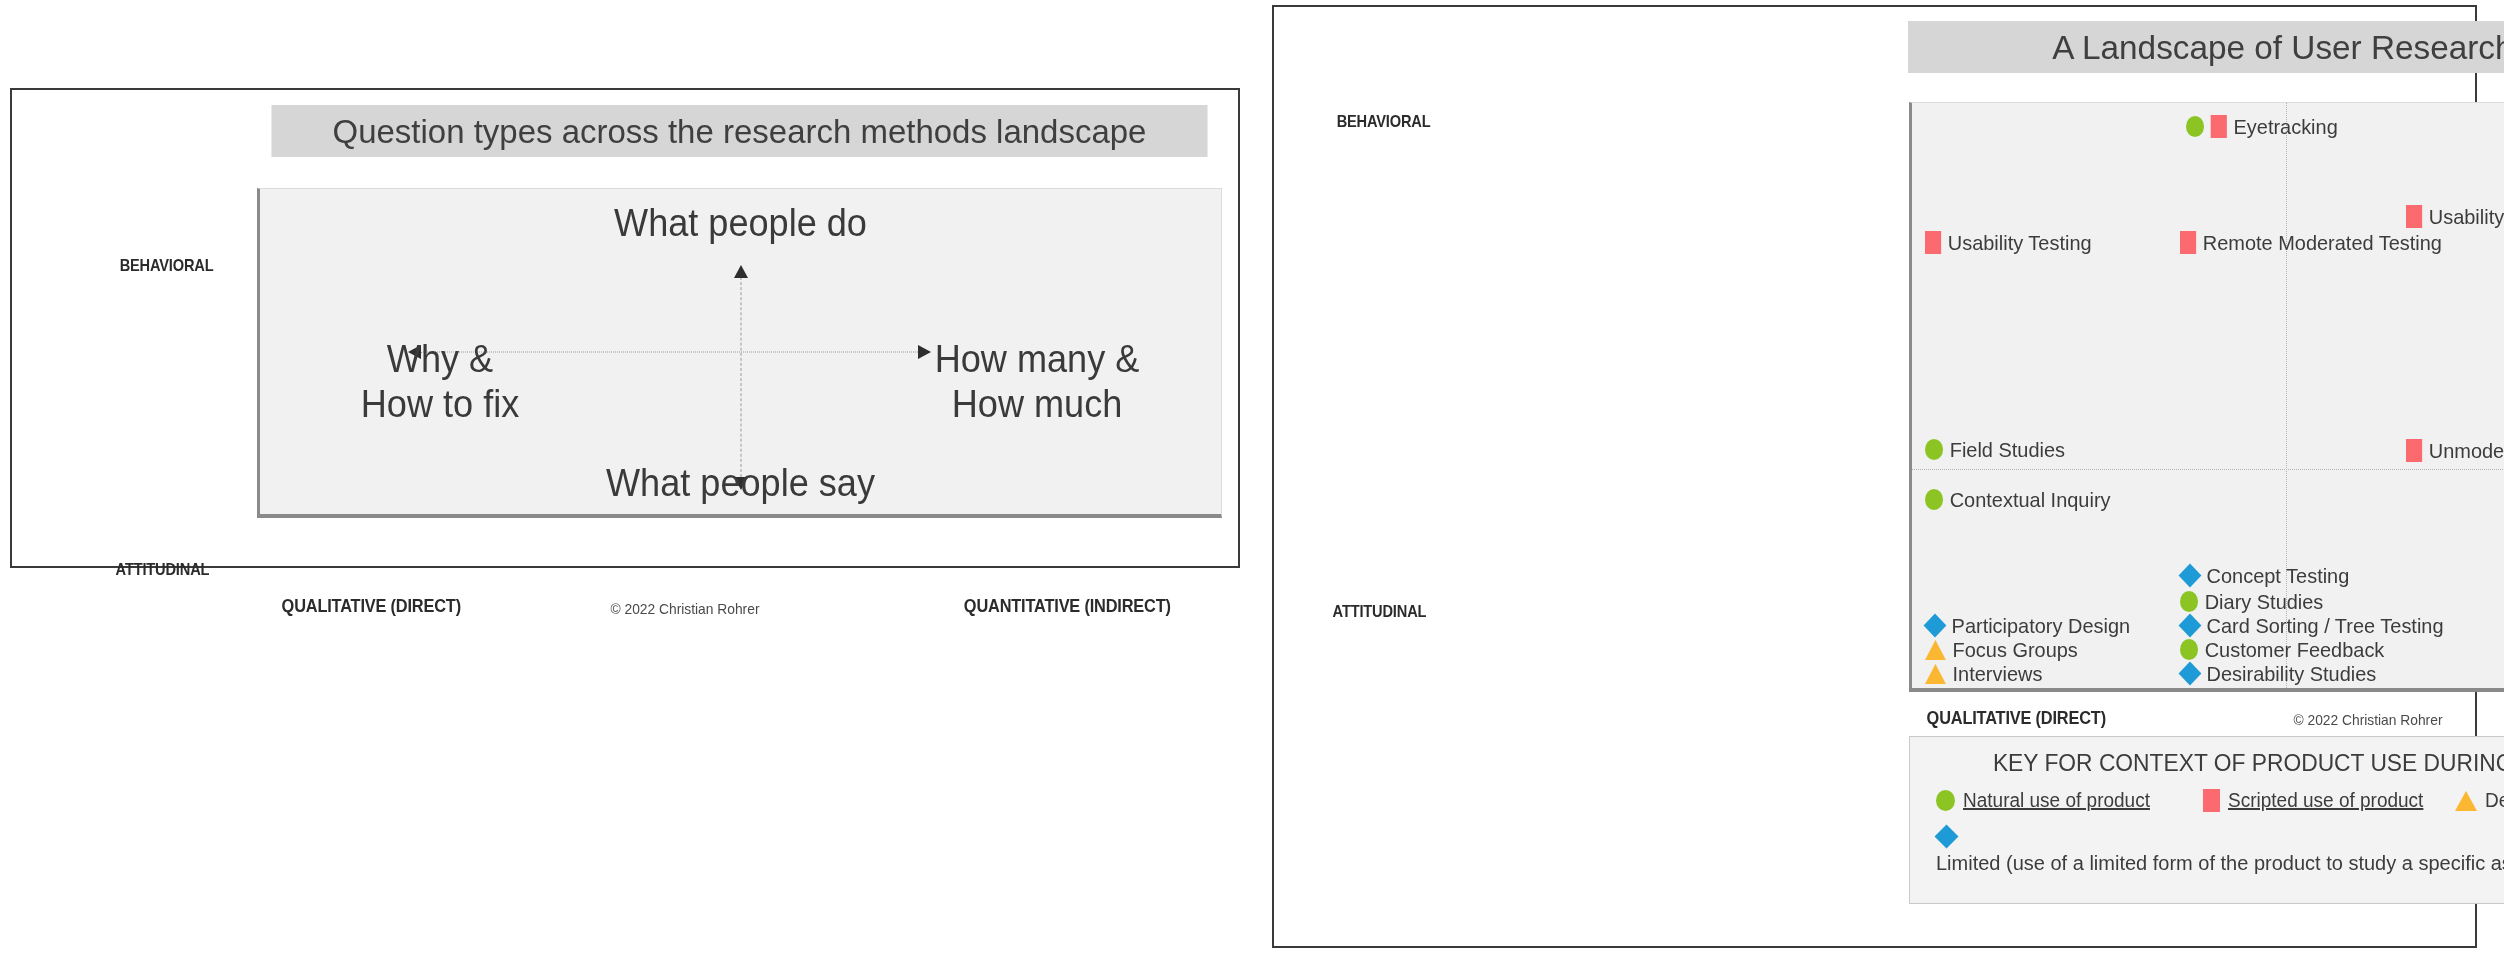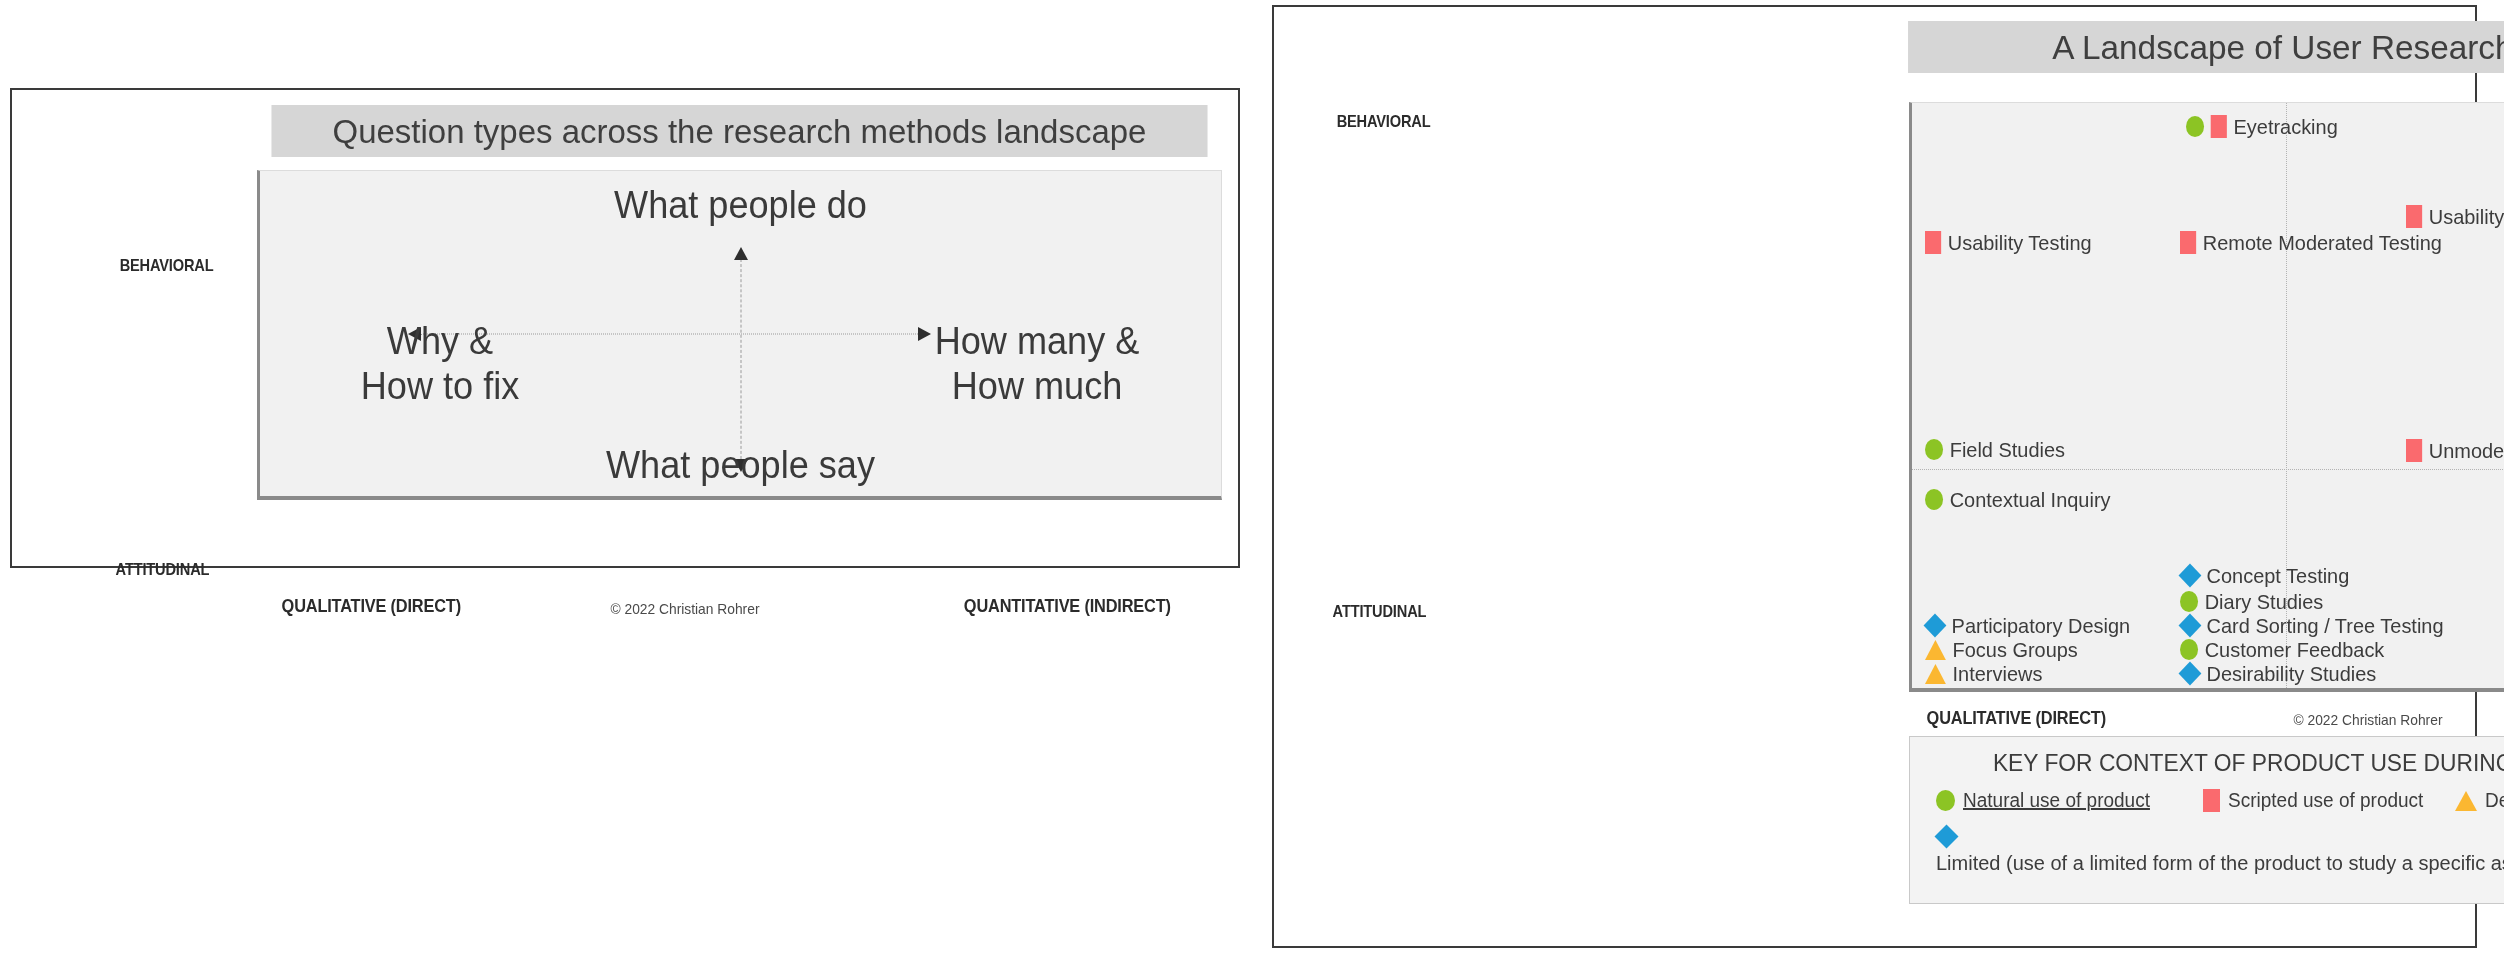--- a/index.html
+++ b/index.html
@@ -55,21 +55,21 @@
     transform: scaleX(0.92);
   }
 
   
   #left-panel { left: 10px; top: 88px; width: 1230px; height: 480px; }
   #left-title {
     left: 245px; top: 15px; width: 965px; height: 52px;
     font-size: 34px;
     transform: scaleX(0.97);
   }
-  #left-plot { left: 245px; top: 80px; width: 965px; height: 330px; }
+  #left-plot { left: 245px; top: 98px; width: 965px; height: 330px; }
   .quad-label {
     position: absolute;
     color: #3a3a3a;
     font-size: 38px;
     line-height: 1.18;
     text-align: center;
     white-space: pre-line;
     transform: scaleX(0.95);
   }
   #q-top   { left: 0;   top: 12px;  width: 100%; }
@@ -161,21 +161,21 @@
   }
   .key-row {
     display: flex;
     align-items: center;
     color: #3c3c3c;
     font-size: 20px;
   }
   #key-row-1 { margin-top: 12px; padding-left: 26px; gap: 0; }
   #key-row-1 .key-item { display: flex; align-items: center; gap: 8px; }
   #key-row-1 .key-item:nth-child(1) { width: 312px; text-decoration: underline; }
-  #key-row-1 .key-item:nth-child(2) { width: 295px; }
+  #key-row-1 .key-item:nth-child(2) { width: 295px; text-decoration: underline; }
   #key-row-2 { margin-top: 14px; padding-left: 26px; gap: 8px; }
   .key-item .label { transform: scaleX(0.95); transform-origin: left center; white-space: nowrap; }
 </style>
 </head>
 <body>
 
 <div class="panel" id="left-panel">
 
   <div class="title-band" id="left-title">Question types across the research methods landscape</div>
 

